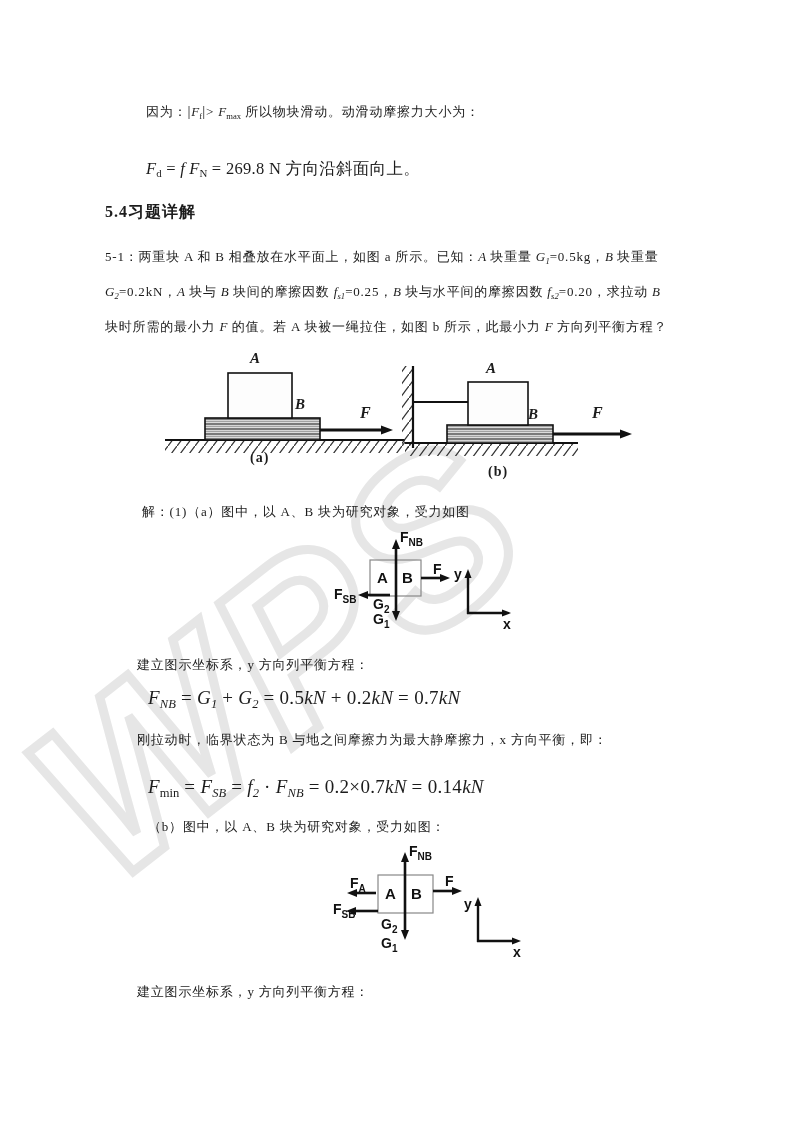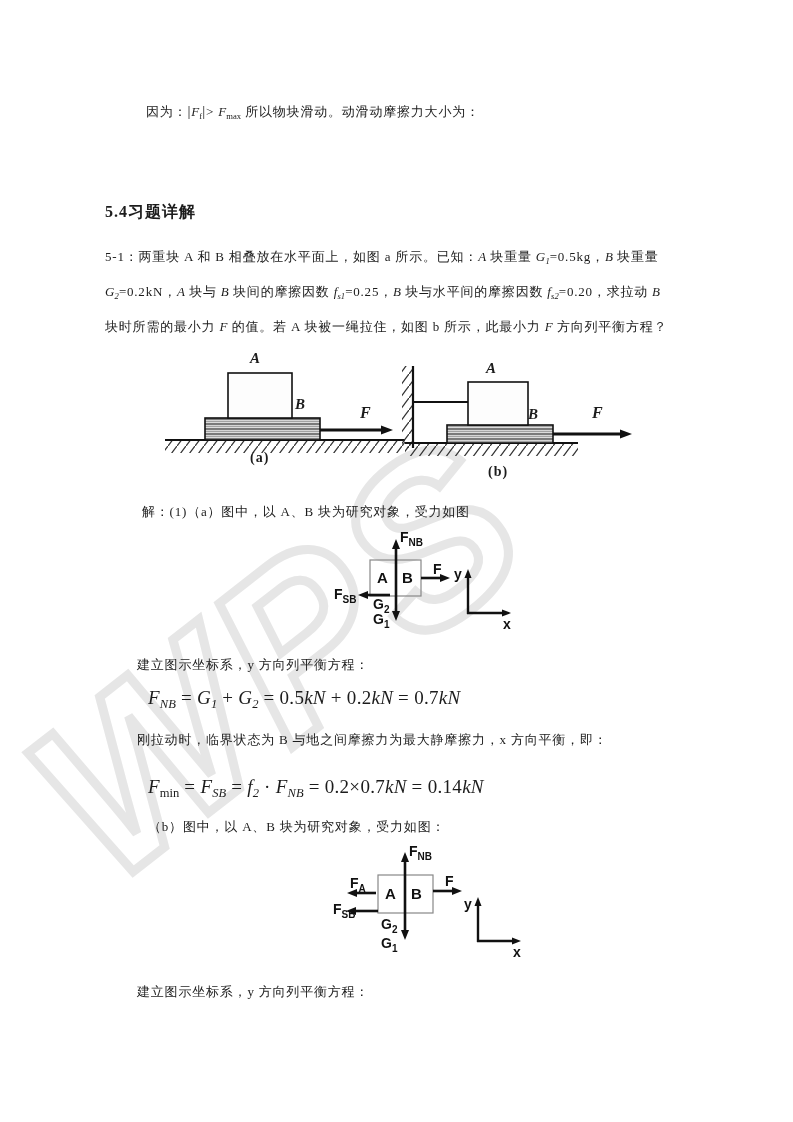--- a/index.html
+++ b/index.html
@@ -77,20 +77,21 @@
   </defs>
 </svg>
 
 <div class="page">
 
   <svg class="watermark" viewBox="0 0 793 1122">
     <text transform="translate(112,888) rotate(-38)" font-family="Liberation Sans, DejaVu Sans, sans-serif" font-size="230" font-weight="bold" font-style="italic" fill="none" stroke="#e6e6e6" stroke-width="9" letter-spacing="8">WPS</text>
   </svg>
 
   <div class="tline l1"><span class="seg-r">因为：</span><span class="seg-bar">|</span><span class="seg-i">F</span><span class="seg-s">f</span><span class="seg-bar">|</span><span class="seg-r">&gt; </span><span class="seg-i">F</span><span class="seg-s">max</span><span class="seg-r"> 所以物块滑动。动滑动摩擦力大小为：</span></div>
+  <div class="tline l2 eq-line"><span class="seg-i">F</span><span class="seg-s">d</span><span class="seg-r"> = </span><span class="seg-i">f F</span><span class="seg-s">N</span><span class="seg-r"> = 269.8 N </span><span class="seg-r">方向沿斜面向上。</span></div>
   <div class="heading">5.4习题详解</div>
   <div class="tline p1a"><span class="seg-r">5-1：两重块 A 和 B 相叠放在水平面上，如图 a 所示。已知：</span><span class="seg-i">A</span><span class="seg-r"> 块重量 </span><span class="seg-i">G</span><span class="seg-si">1</span><span class="seg-r">=0.5kg，</span><span class="seg-i">B</span><span class="seg-r"> 块重量</span></div>
   <div class="tline p1b"><span class="seg-i">G</span><span class="seg-si">2</span><span class="seg-r">=0.2kN，</span><span class="seg-i">A</span><span class="seg-r"> 块与 </span><span class="seg-i">B</span><span class="seg-r"> 块间的摩擦因数 </span><span class="seg-i">f</span><span class="seg-si">s1</span><span class="seg-r">=0.25，</span><span class="seg-i">B</span><span class="seg-r"> 块与水平间的摩擦因数 </span><span class="seg-i">f</span><span class="seg-si">s2</span><span class="seg-r">=0.20，求拉动 </span><span class="seg-i">B</span></div>
   <div class="tline p1c"><span class="seg-r">块时所需的最小力 </span><span class="seg-i">F</span><span class="seg-r"> 的值。若 A 块被一绳拉住，如图 b 所示，此最小力 </span><span class="seg-i">F</span><span class="seg-r"> 方向列平衡方程？</span></div>
   <div class="tline sol1"><span class="seg-r">解：(1)（a）图中，以 A、B 块为研究对象，受力如图</span></div>
   <div class="tline coord1"><span class="seg-r">建立图示坐标系，y 方向列平衡方程：</span></div>
   <div class="tline eq1 eq-line"><span class="seg-i">F</span><span class="seg-si">NB</span><span class="seg-r"> = </span><span class="seg-i">G</span><span class="seg-si">1</span><span class="seg-r"> + </span><span class="seg-i">G</span><span class="seg-si">2</span><span class="seg-r"> = 0.5</span><span class="seg-i">kN</span><span class="seg-r"> + 0.2</span><span class="seg-i">kN</span><span class="seg-r"> = 0.7</span><span class="seg-i">kN</span></div>
   <div class="tline crit"><span class="seg-r">刚拉动时，临界状态为 B 与地之间摩擦力为最大静摩擦力，x 方向平衡，即：</span></div>
   <div class="tline eq2 eq-line"><span class="seg-i">F</span><span class="seg-s">min</span><span class="seg-r"> = </span><span class="seg-i">F</span><span class="seg-si">SB</span><span class="seg-r"> = </span><span class="seg-i">f</span><span class="seg-si">2</span><span class="seg-r"> · </span><span class="seg-i">F</span><span class="seg-si">NB</span><span class="seg-r"> = 0.2×0.7</span><span class="seg-i">kN</span><span class="seg-r"> = 0.14</span><span class="seg-i">kN</span></div>
   <div class="tline solb"><span class="seg-r">（b）图中，以 A、B 块为研究对象，受力如图：</span></div>

